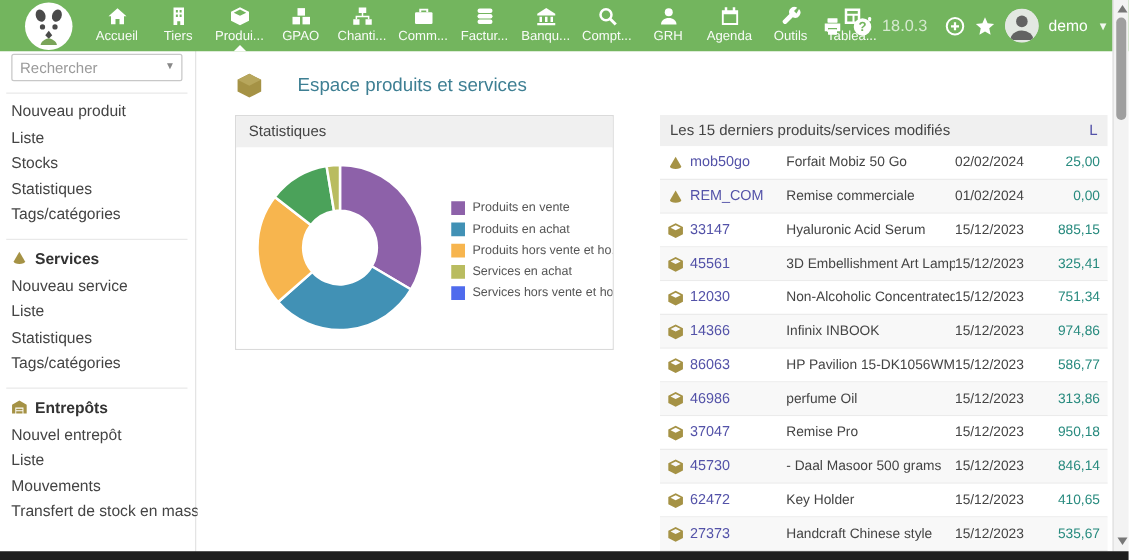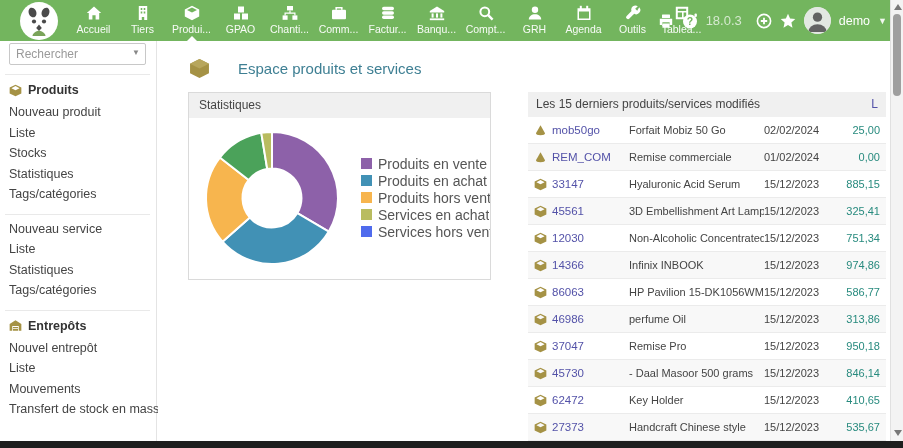--- a/index.html
+++ b/index.html
@@ -45,21 +45,21 @@
   .title-row{display:flex;align-items:center;gap:28px;margin:17px 0 0 31px;}
   .title-row .icn{width:21px;height:21px;color:var(--gold);}
   .page-title{font-size:15px;color:var(--title);}
   .content-row{display:flex;align-items:flex-start;gap:37px;margin:13px 0 0 30px;}
 
   .stats-box{width:303px;border:1px solid #dadada;background:#fff;}
   .panel-head{height:25px;background:#f0f0f0;font-size:12px;color:#444;line-height:25px;padding:0 10px;display:flex;justify-content:space-between;align-items:center;}
   .stats-body{height:161px;position:relative;background:#fff;}
   .donut{position:absolute;left:13px;top:10px;width:140px;height:140px;}
   .legend{position:absolute;left:172px;top:37px;}
-  .legend-item{display:flex;align-items:center;height:17px;font-size:14px;color:#555;cursor:pointer;white-space:nowrap;}
+  .legend-item{display:flex;align-items:flex-end;height:17px;font-size:10px;color:#555;cursor:pointer;white-space:nowrap;}
   .legend-swatch{width:11px;height:11px;margin-right:6px;flex:none;}
   .legend-label{max-width:112px;overflow:hidden;white-space:nowrap;}
 
   .recent-box{width:358px;}
   .recent-box .panel-head{padding:0 8px;}
   .full-list-link{color:var(--link);font-size:12px;cursor:pointer;}
   .t-row{height:27px;display:flex;align-items:center;border-bottom:1px solid #ebebeb;font-size:11px;padding:0 6px;background:#fff;justify-content:space-between;}
   .t-row:nth-child(even){background:#f8f8f8;}
   .c-ref{width:95px;display:flex;align-items:center;gap:5px;flex:none;}
   .c-ref .icn{width:13px;height:13px;color:var(--gold);flex:none;}
@@ -254,34 +254,34 @@
   </div>
 </div>
 
 <div class="sidebar">
   <div class="search-wrap">
     <input type="text" placeholder="Rechercher" style="">
     <span class="search-caret">▼</span>
   </div>
   <hr class="side-hr">
   <div id="sidebar-sections">
-      <div class="sec-head">
-        <span class="icn">
-          <svg viewBox="0 0 16 16" fill="currentColor">
-            <path d="M8 0.8 L15.2 4.4 V11.6 L8 15.2 L0.8 11.6 V4.4 Z M8 2.6 L3 5.1 8 7.6 13 5.1 Z" fill-rule="evenodd"></path>
-          </svg>
-        </span>
-        <span>Produits</span>
-      </div>
       <div class="side-link">Nouveau produit</div>
       <div class="side-link">Liste</div>
       <div class="side-link">Stocks</div>
       <div class="side-link">Statistiques</div>
       <div class="side-link">Tags/catégories</div>
       <hr class="side-hr">
+      <div class="sec-head">
+        <span class="icn">
+          <svg viewBox="0 0 16 16" fill="currentColor">
+            <path d="M8 1.6 L13.6 11.4 A5.6 2.3 0 0 1 2.4 11.4 Z"></path>
+          </svg>
+        </span>
+        <span>Services</span>
+      </div>
       <div class="side-link">Nouveau service</div>
       <div class="side-link">Liste</div>
       <div class="side-link">Statistiques</div>
       <div class="side-link">Tags/catégories</div>
       <hr class="side-hr">
       <div class="sec-head">
         <span class="icn">
           <svg viewBox="0 0 16 16" fill="currentColor">
             <path fill-rule="evenodd" d="M0.8 14.5 V6 L8 1.6 L15.2 6 V14.5 H12 V8.6 H4 V14.5 Z M4.9 9.8 H11.1 V11.3 H4.9 Z M4.9 12.4 H11.1 V14.5 H4.9 Z"></path>
           </svg>

